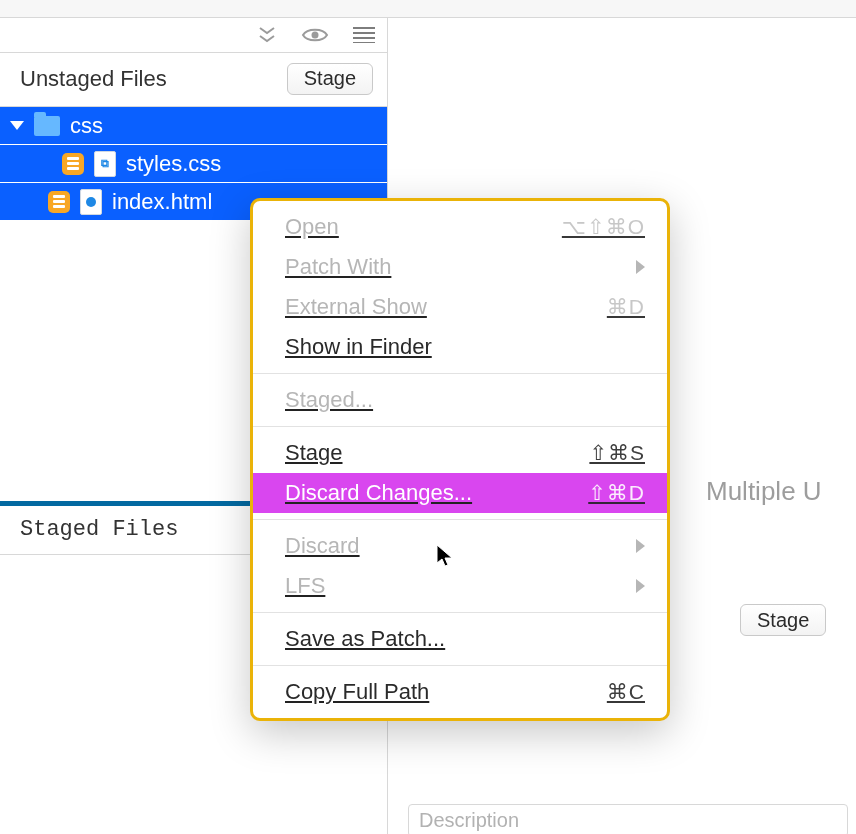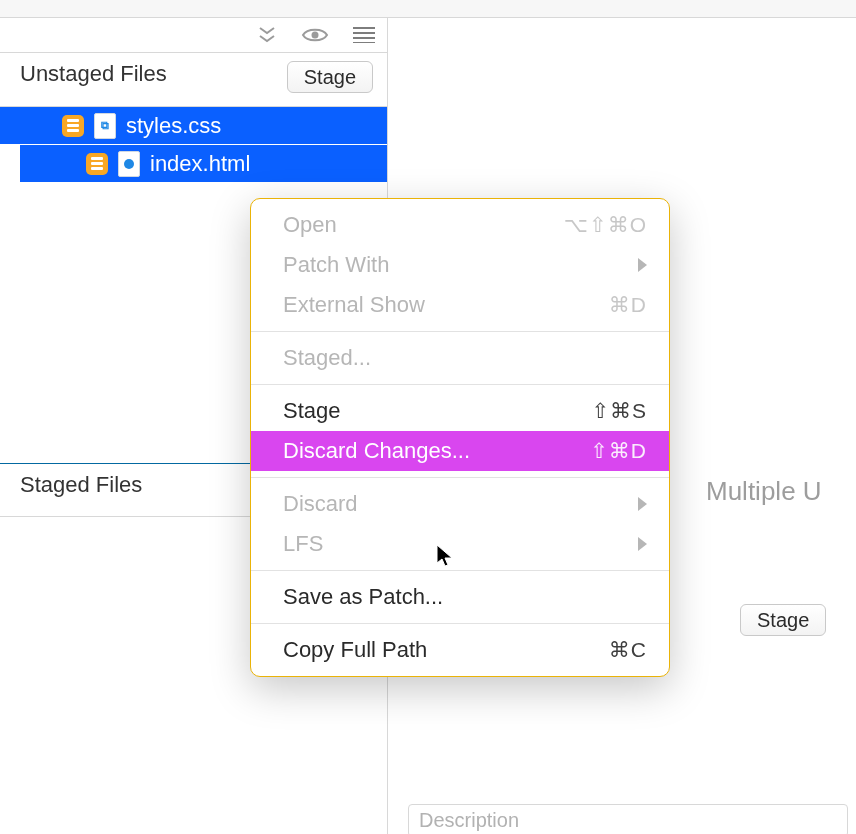--- a/index.html
+++ b/index.html
@@ -31,20 +31,21 @@
     display: flex;
     align-items: center;
     justify-content: flex-end;
     padding: 0 12px;
     gap: 24px;
     color: #8c8c8c;
   }
   .panel-toolbar .icon { display:flex; align-items:center; }
   .section-header {
     display: flex;
+    align-items: center;
     justify-content: space-between;
     padding: 8px 14px 10px 20px;
     height: 54px;
     font-size: 22px;
     color: #333;
     border-bottom: 1px solid #d8d8d8;
   }
   .btn {
     background: linear-gradient(#ffffff,#f3f3f3);
     border: 1px solid #c9c9c9;
@@ -64,40 +65,40 @@
     align-items: center;
     height: 38px;
     color: #fff;
     background: #0a60ff;
     font-size: 22px;
     padding-left: 10px;
     gap: 10px;
     border-bottom: 1px solid #fff;
   }
   .tree-row.level2 { padding-left: 62px; }
-  .tree-row.level1 { padding-left: 66px; margin-left: 20px; }
+  .tree-row.level1 { padding-left: 48px; }
   .disclosure-tri {
     width:0;height:0;border-left:7px solid transparent;border-right:7px solid transparent;border-top:9px solid #fff;
   }
   .folder-icon {
     width:26px;height:20px;background:#66b8ff;border-radius:2px;position:relative;
   }
   .folder-icon::before{content:"";position:absolute;top:-4px;left:0;width:12px;height:5px;background:#66b8ff;border-radius:2px 2px 0 0;}
   .badge-m {
     width:22px;height:22px;border-radius:5px;background:#f8a725;display:flex;align-items:center;justify-content:center;
   }
   .badge-m::after {content:"";width:12px;height:3px;background:#fff;border-radius:1px;box-shadow:0 -5px 0 #fff,0 5px 0 #fff;}
   .file-icon {
     width:22px;height:26px;background:#fff;border-radius:2px;position:relative;border:1px solid #cfd8e2;
     display:flex;align-items:center;justify-content:center;font-size:11px;color:#1976d2;font-weight:bold;
   }
   .file-icon.vsc { color:#1e88e5;}
   .file-icon.html::after {content:"";width:10px;height:10px;background:#1e88e5;border-radius:50%;}
   .blank-tree { height: 280px; }
-  .section-header.staged { border-top:1px solid #0369a1; }
+  .section-header.staged { border-top:5px solid #0369a1;font-family:Liberation Mono, monospace; }
   
   .right-area {
     position:absolute; left:388px; top:18px; right:0; bottom:0;
   }
   .multiple-text {
     position:absolute;
     top: 476px;
     left: 706px;
     font-size: 26px;
     color: #9d9d9d;
@@ -119,25 +120,26 @@
     font-size:20px;
     color:#b2b2b2;
   }
   
   .context-menu {
     position:absolute;
     top: 198px;
     left: 250px;
     width: 420px;
     background: #ffffff;
-    border: 1px solid #eab308;
+    border: 3px solid #eab308;
     border-radius: 10px;
     box-shadow: 0 12px 40px rgba(0,0,0,0.22);
     padding: 6px 0;
     font-size: 22px;
+    text-decoration: underline;
   }
   .menu-item {
     display:flex;
     align-items:center;
     justify-content:space-between;
     padding: 6px 22px 6px 32px;
     color:#2a2a2a;
     height:40px;
   }
   .menu-item.disabled { color:#b6b6b6; }
@@ -184,20 +186,25 @@
   </div>
 
   <div class="section-header">
     <span>Unstaged Files</span>
     <div class="btn">
         <span>Stage</span>
       </div>
   </div>
 
   <div class="tree">
+    <div class="tree-row">
+      <span class="disclosure-tri"></span>
+      <span class="folder-icon"></span>
+      <span>css</span>
+    </div>
     <div class="tree-row level2">
       <span class="badge-m"></span>
       <span class="file-icon vsc">⧉</span>
       <span>styles.css</span>
     </div>
     <div class="tree-row level1">
       <span class="badge-m"></span>
       <span class="file-icon html"></span>
       <span>index.html</span>
     </div>
@@ -230,20 +237,23 @@
     <span class="menu-shortcut">⌥⇧⌘O</span>
   </div>
   <div class="menu-item disabled">
     <span>Patch With</span>
     <span class="submenu-arrow"></span>
   </div>
   <div class="menu-item disabled">
     <span>External Show</span>
     <span class="menu-shortcut">⌘D</span>
   </div>
+  <div class="menu-item">
+    <span>Show in Finder</span>
+  </div>
   <div class="menu-sep"></div>
   <div class="menu-item disabled">
     <span>Staged...</span>
   </div>
   <div class="menu-sep"></div>
   <div class="menu-item">
     <span>Stage</span>
     <span class="menu-shortcut">⇧⌘S</span>
   </div>
   <div class="menu-item highlight">

